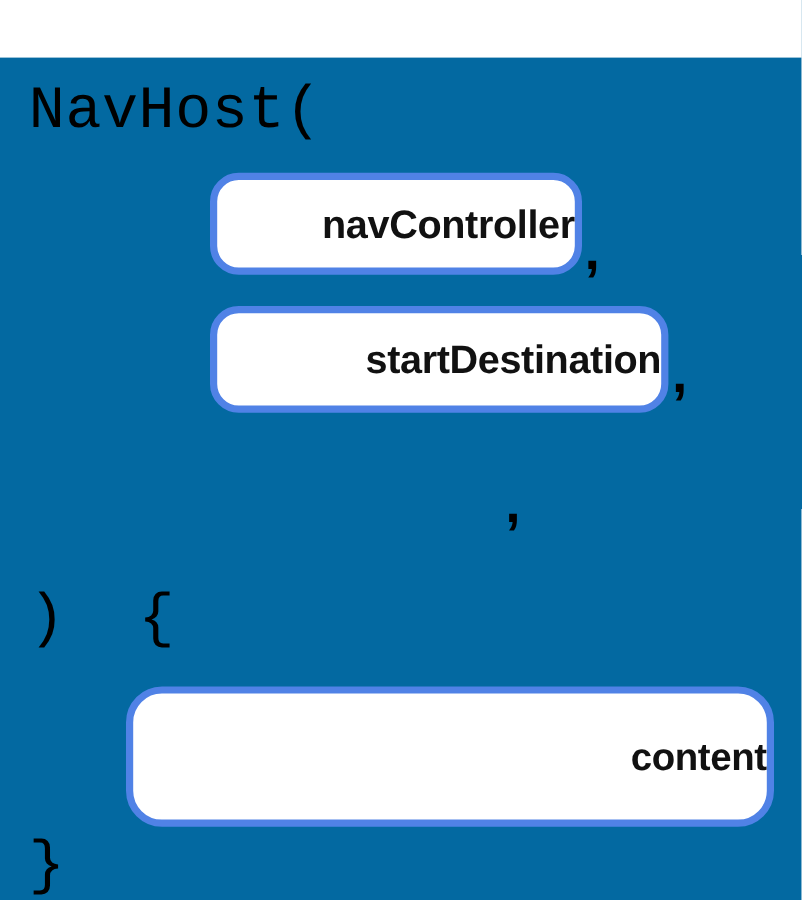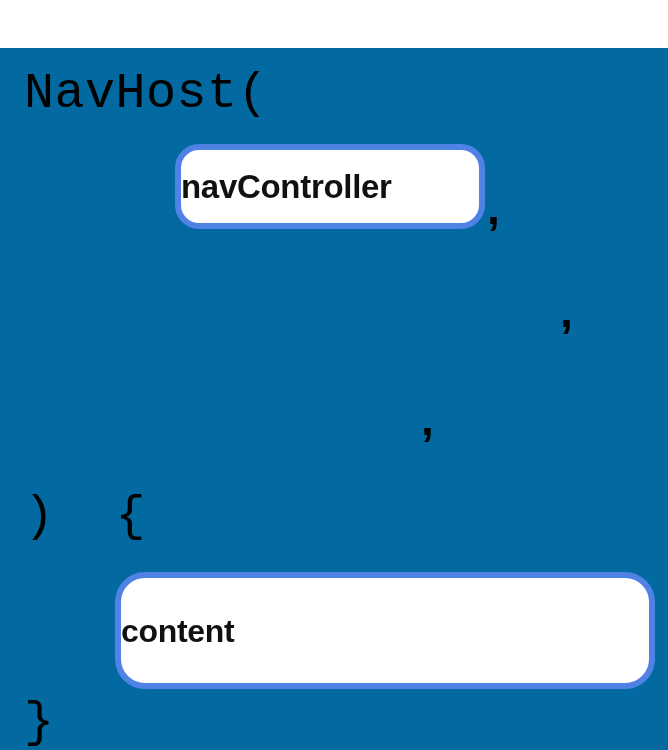--- a/index.html
+++ b/index.html
@@ -47,21 +47,21 @@
 
   
   .param-box {
     position: absolute;
     box-sizing: border-box;
     background: #ffffff;
     border: 6px solid #5082e6;
     border-radius: 24px;
     display: flex;
     align-items: center;
-    justify-content: flex-start;
+    justify-content: flex-end;
   }
   .param-label {
     font-family: "Liberation Sans", sans-serif;
     font-weight: 600;
     font-size: 33px;
     color: #111111;
     letter-spacing: -0.3px;
     line-height: 1;
     white-space: nowrap;
   }
@@ -79,21 +79,21 @@
     height: 89px;
   }
   #box-modifier {
     left: 175px;
     top: 327px;
     width: 234px;
     height: 79px;
     border-radius: 22px;
   }
   #box-content {
-    left: 115px;
+    left: 105px;
     top: 524px;
     width: 540px;
     height: 117px;
     border-radius: 30px;
   }
   #box-content .param-label {
     font-size: 32px;
   }
 
   
@@ -115,20 +115,23 @@
 
 <div id="canvas">
 
   <div class="code-token" id="tok-open">NavHost(</div>
 
   <div class="param-box" id="box-navcontroller">
     <span class="param-label">navController</span>
   </div>
   <div class="comma" id="comma-1">,</div>
 
+  <div class="param-box" id="box-startdestination">
+    <span class="param-label">startDestination</span>
+  </div>
   <div class="comma" id="comma-2">,</div>
 
   <div class="comma" id="comma-3">,</div>
 
   <div class="code-token" id="tok-close-paren-brace">)  {</div>
 
   <div class="param-box" id="box-content">
     <span class="param-label">content</span>
   </div>
 

